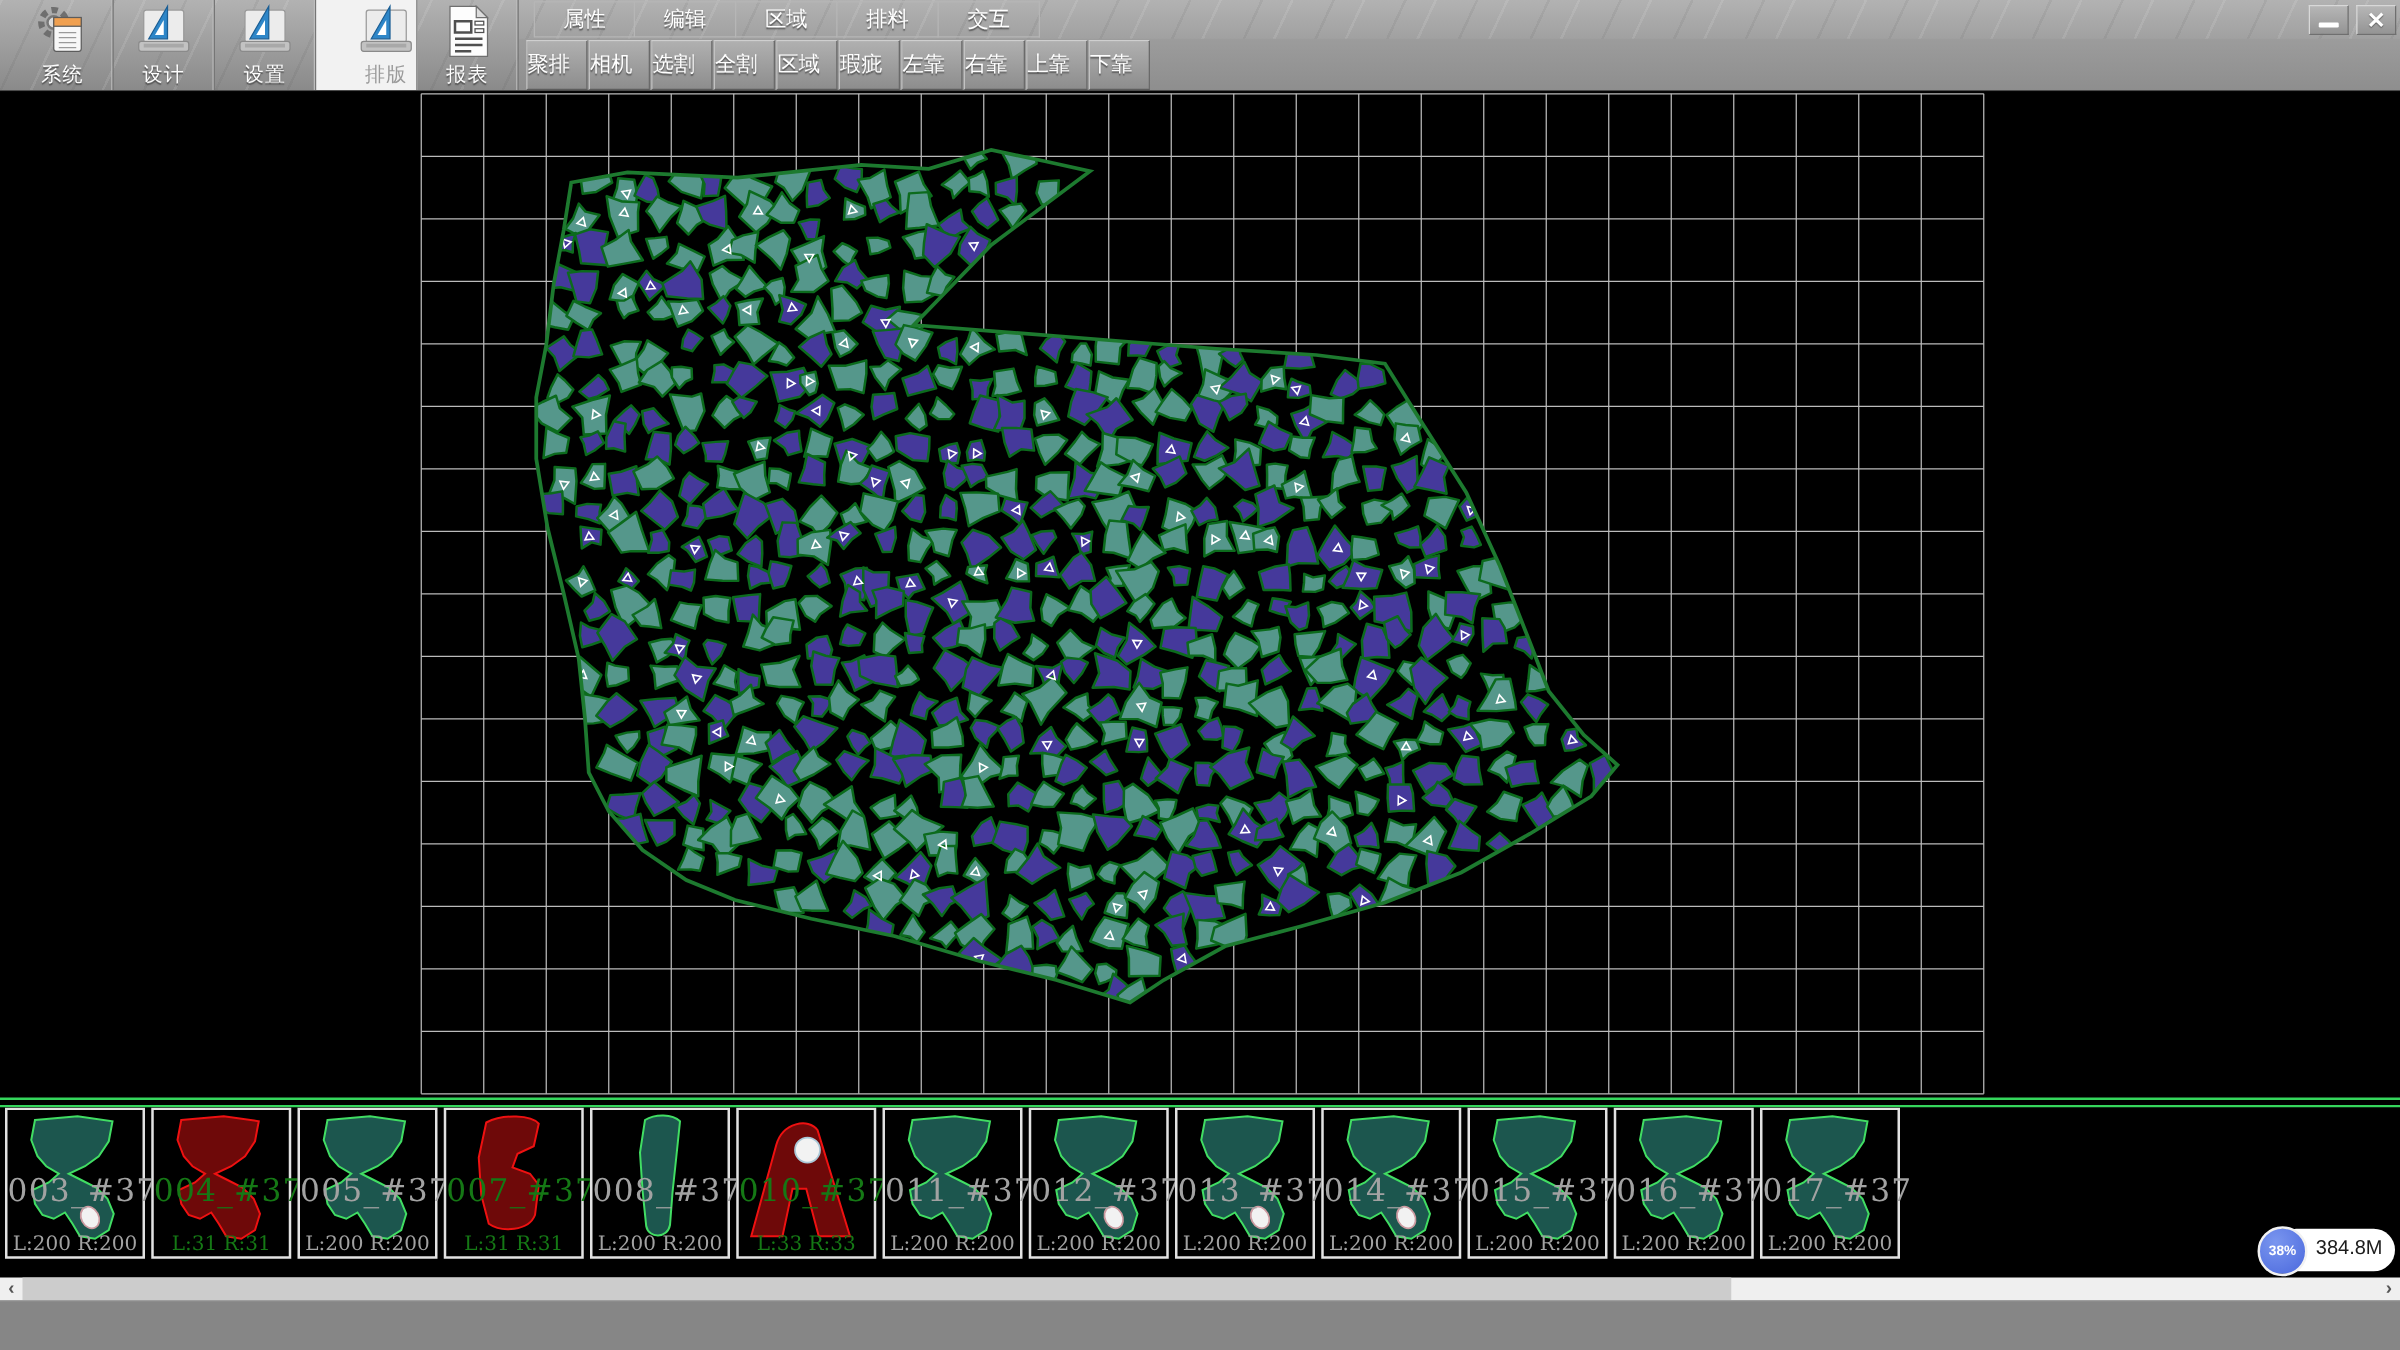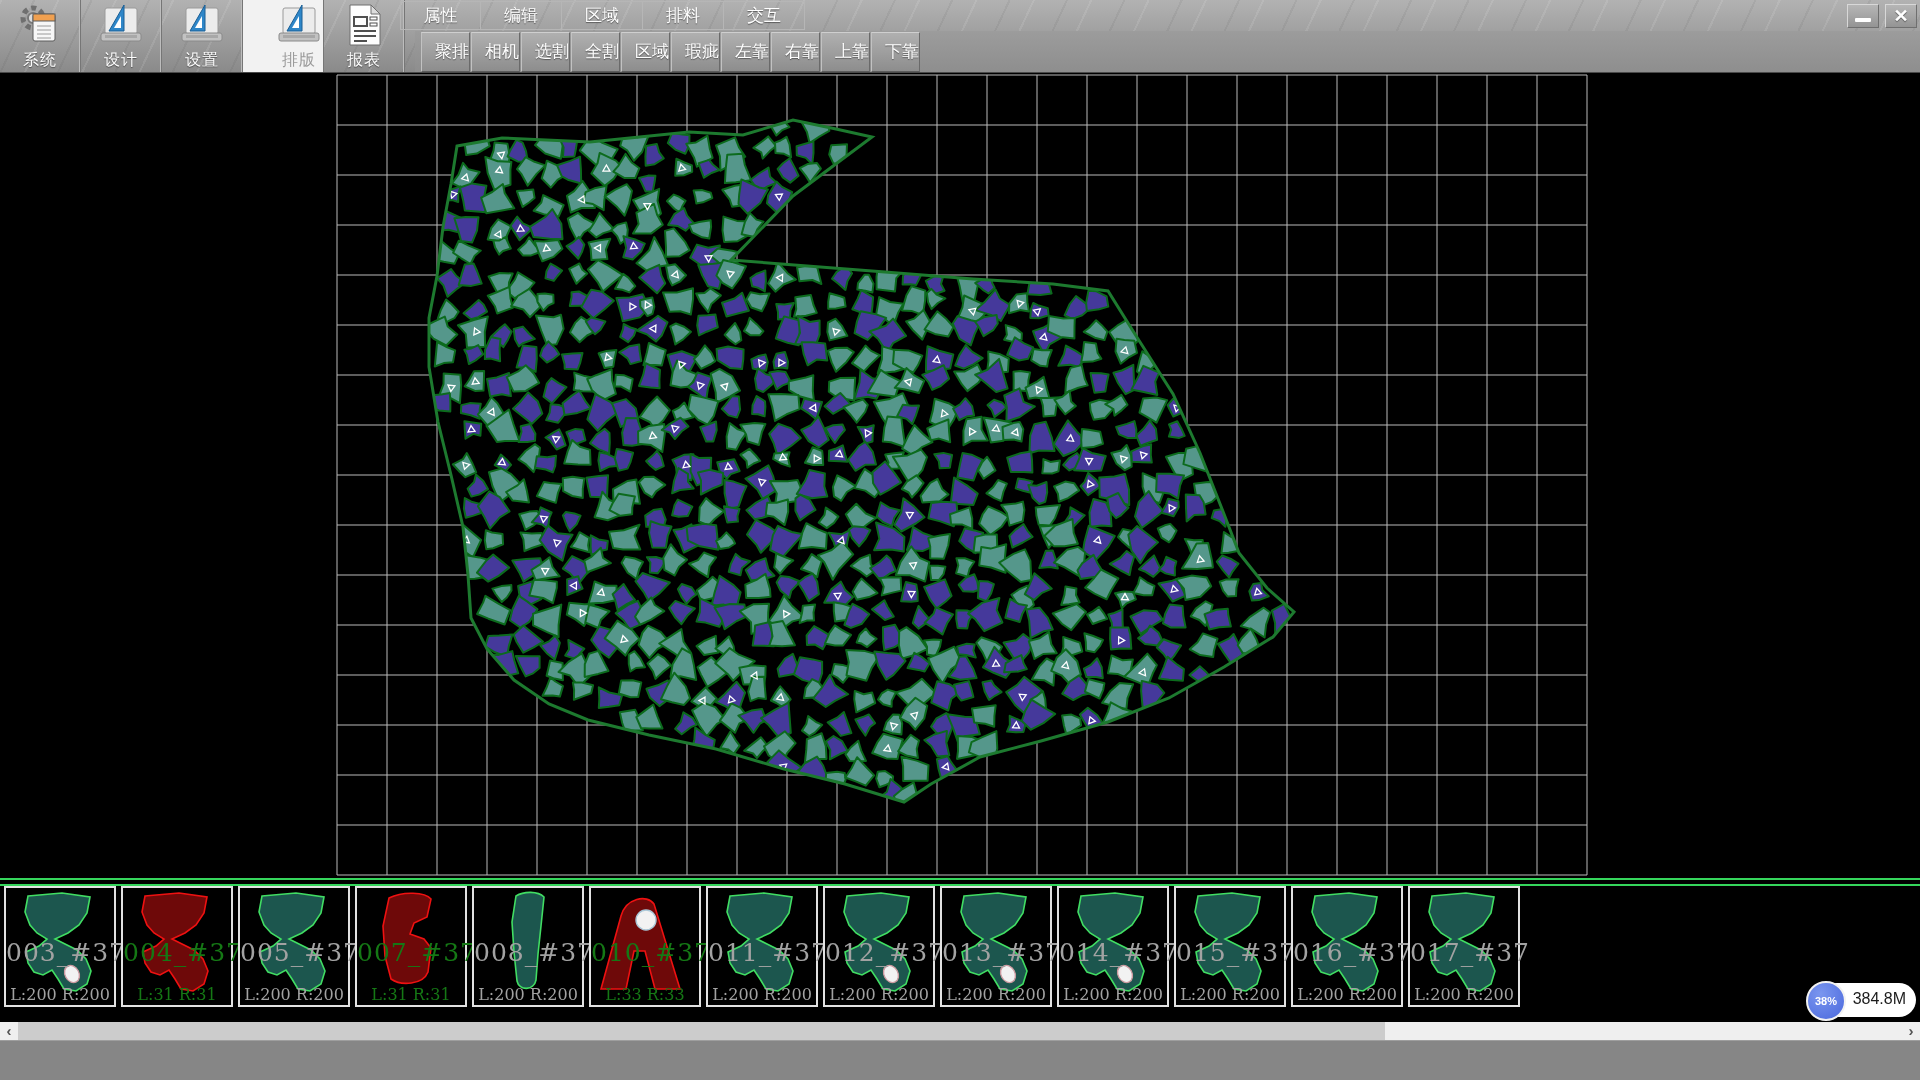--- a/index.html
+++ b/index.html
@@ -10,38 +10,38 @@
   
   .toolbar {
     position:absolute; left:0; top:0; width:1920px; height:73px;
     background:
       repeating-linear-gradient(115deg, rgba(255,255,255,0.10) 0 2px, rgba(255,255,255,0) 2px 30px, rgba(60,60,60,0.08) 30px 32px, rgba(255,255,255,0) 32px 52px),
       linear-gradient(#b2b2b2, #8a8a8a);
     border-bottom:1px solid #4a4a4a;
   }
   .row2-band { position:absolute; left:415px; top:31px; width:1505px; height:41px;
     background:linear-gradient(#9c9c9c,#8e8e8e); }
-  .tabs { position:absolute; left:0; top:0; height:72px; display:flex; }
+  .tabs { position:absolute; left:10px; top:0; height:72px; display:flex; }
   .tab {
     width:81px; height:72px; position:relative; cursor:default;
     border-right:1px solid #767676; box-shadow:inset -1px 0 0 #bdbdbd;
     display:flex; flex-direction:column; align-items:center; justify-content:flex-start;
   }
   .tab.selected { background:#f2f2f2; box-shadow:none;padding-left:32px; }
   .tab .ticon { margin-top:3px; height:44px; display:flex; align-items:center; }
   .tab .tlabel { font-size:16px; color:#fdfdfd; text-shadow:0 1px 1px rgba(60,60,60,.8); margin-top:3px; letter-spacing:1px;}
   .tab.selected .tlabel { color:#9a9a9a; text-shadow:none; }
 
-  .menu-row1 { position:absolute; left:400px; top:1px; height:29px; display:flex; }
+  .menu-row1 { position:absolute; left:427px; top:1px; height:29px; display:flex; }
   .m1 { width:81px; height:29px; line-height:28px; text-align:center; color:#fff;
         font-size:17px; text-shadow:0 1px 1px rgba(70,70,70,.8);
         border:1px solid #b6b6b6; border-left:none; }
   .m1:first-child { border-left:1px solid #b6b6b6; }
   .menu-row2 { position:absolute; left:421px; top:32px; height:40px; display:flex; gap:1px; }
-  .m2 { width:49px; height:40px; line-height:38px; text-align:right; color:#fff;
+  .m2 { width:49px; height:40px; line-height:38px; text-align:left; color:#fff;
         font-size:17px; text-shadow:0 1px 1px rgba(70,70,70,.8);
         background:linear-gradient(#b0b0b0,#8d8d8d);
         border:1px solid; border-color:#cfcfcf #6a6a6a #5d5d5d #c2c2c2; }
 
   .win-controls { position:absolute; right:3px; top:4px; display:flex; gap:6px; }
   .win-btn { width:32px; height:24px; display:flex; align-items:center; justify-content:center;
              background:linear-gradient(#b6b6b6,#949494);
              border:1px solid; border-color:#d8d8d8 #6f6f6f #6f6f6f #d8d8d8; }
   .win-btn .bar { width:16px; height:4px; background:#fff; border-radius:1px; margin-top:8px;}
   .win-btn .x { color:#fff; font-size:18px; font-weight:bold; line-height:1; text-shadow:0 1px 1px #555;}

